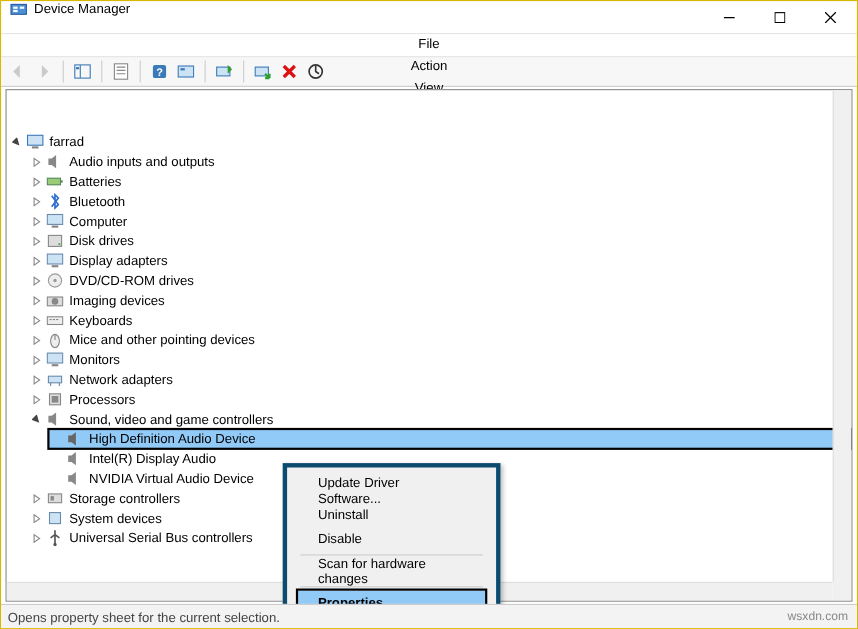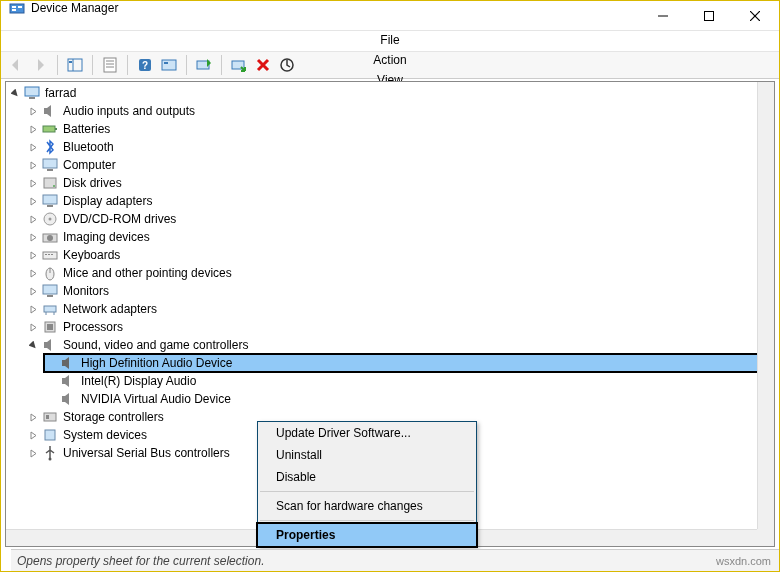--- a/index.html
+++ b/index.html
@@ -69,20 +69,21 @@
   .tree-wrap {
     position: absolute;
     top: 80px; left: 4px; right: 4px; bottom: 24px;
     border: 1px solid #888;
     background: #fff;
     overflow: hidden;
   }
   .tree {
     padding: 2px 0 2px 2px;
     line-height: 18px;
+    margin-top: 36px;
   }
   .node {
     display: flex;
     align-items: center;
     height: 18px;
     white-space: nowrap;
   }
   .expander {
     width: 14px; height: 18px;
     display: flex; align-items: center; justify-content: center;
@@ -104,54 +105,53 @@
   }
   .highlight-box .node {
     outline: 2px solid #000;
     outline-offset: -1px;
   }
   
   .context-menu {
     position: absolute;
     left: 256px;
     top: 420px;
-    width: 220px;
+    width: 198px;
     background: #f0f0f0;
-    border: 1px solid #0c4a6e;
+    border: 4px solid #0c4a6e;
     box-shadow: 2px 2px 4px rgba(0,0,0,0.25);
-    padding: 0;
+    padding: 10px;
     font-size: 12px;
   }
   .cm-item {
     padding: 4px 18px;
     height: 22px;
     display: flex; align-items: center;
   }
   .cm-sep {
     height: 1px; background: #ccc; margin: 3px 2px;
   }
   .cm-highlight {
     background: #91c9f7;
     font-weight: bold;
     outline: 2px solid #000;
     outline-offset: 0;
   }
   
   .statusbar {
     position: absolute;
-    left: 10px; right: 0; bottom: 0;
+    left: 0; right: 0; bottom: 0;
     height: 22px;
     border-top: 1px solid #ccc;
     background: #f3f3f3;
     padding: 3px 6px;
     font-size: 12px;
     display: flex;
     align-items: center;
     color: #444;
-    font-style: italic;
   }
   .watermark {
     position: absolute;
     right: 8px; bottom: 4px;
     font-size: 11px;
     color: #888;
   }
   
   .vscroll {
     position: absolute; top:0; right:0; bottom:17px; width:17px;

